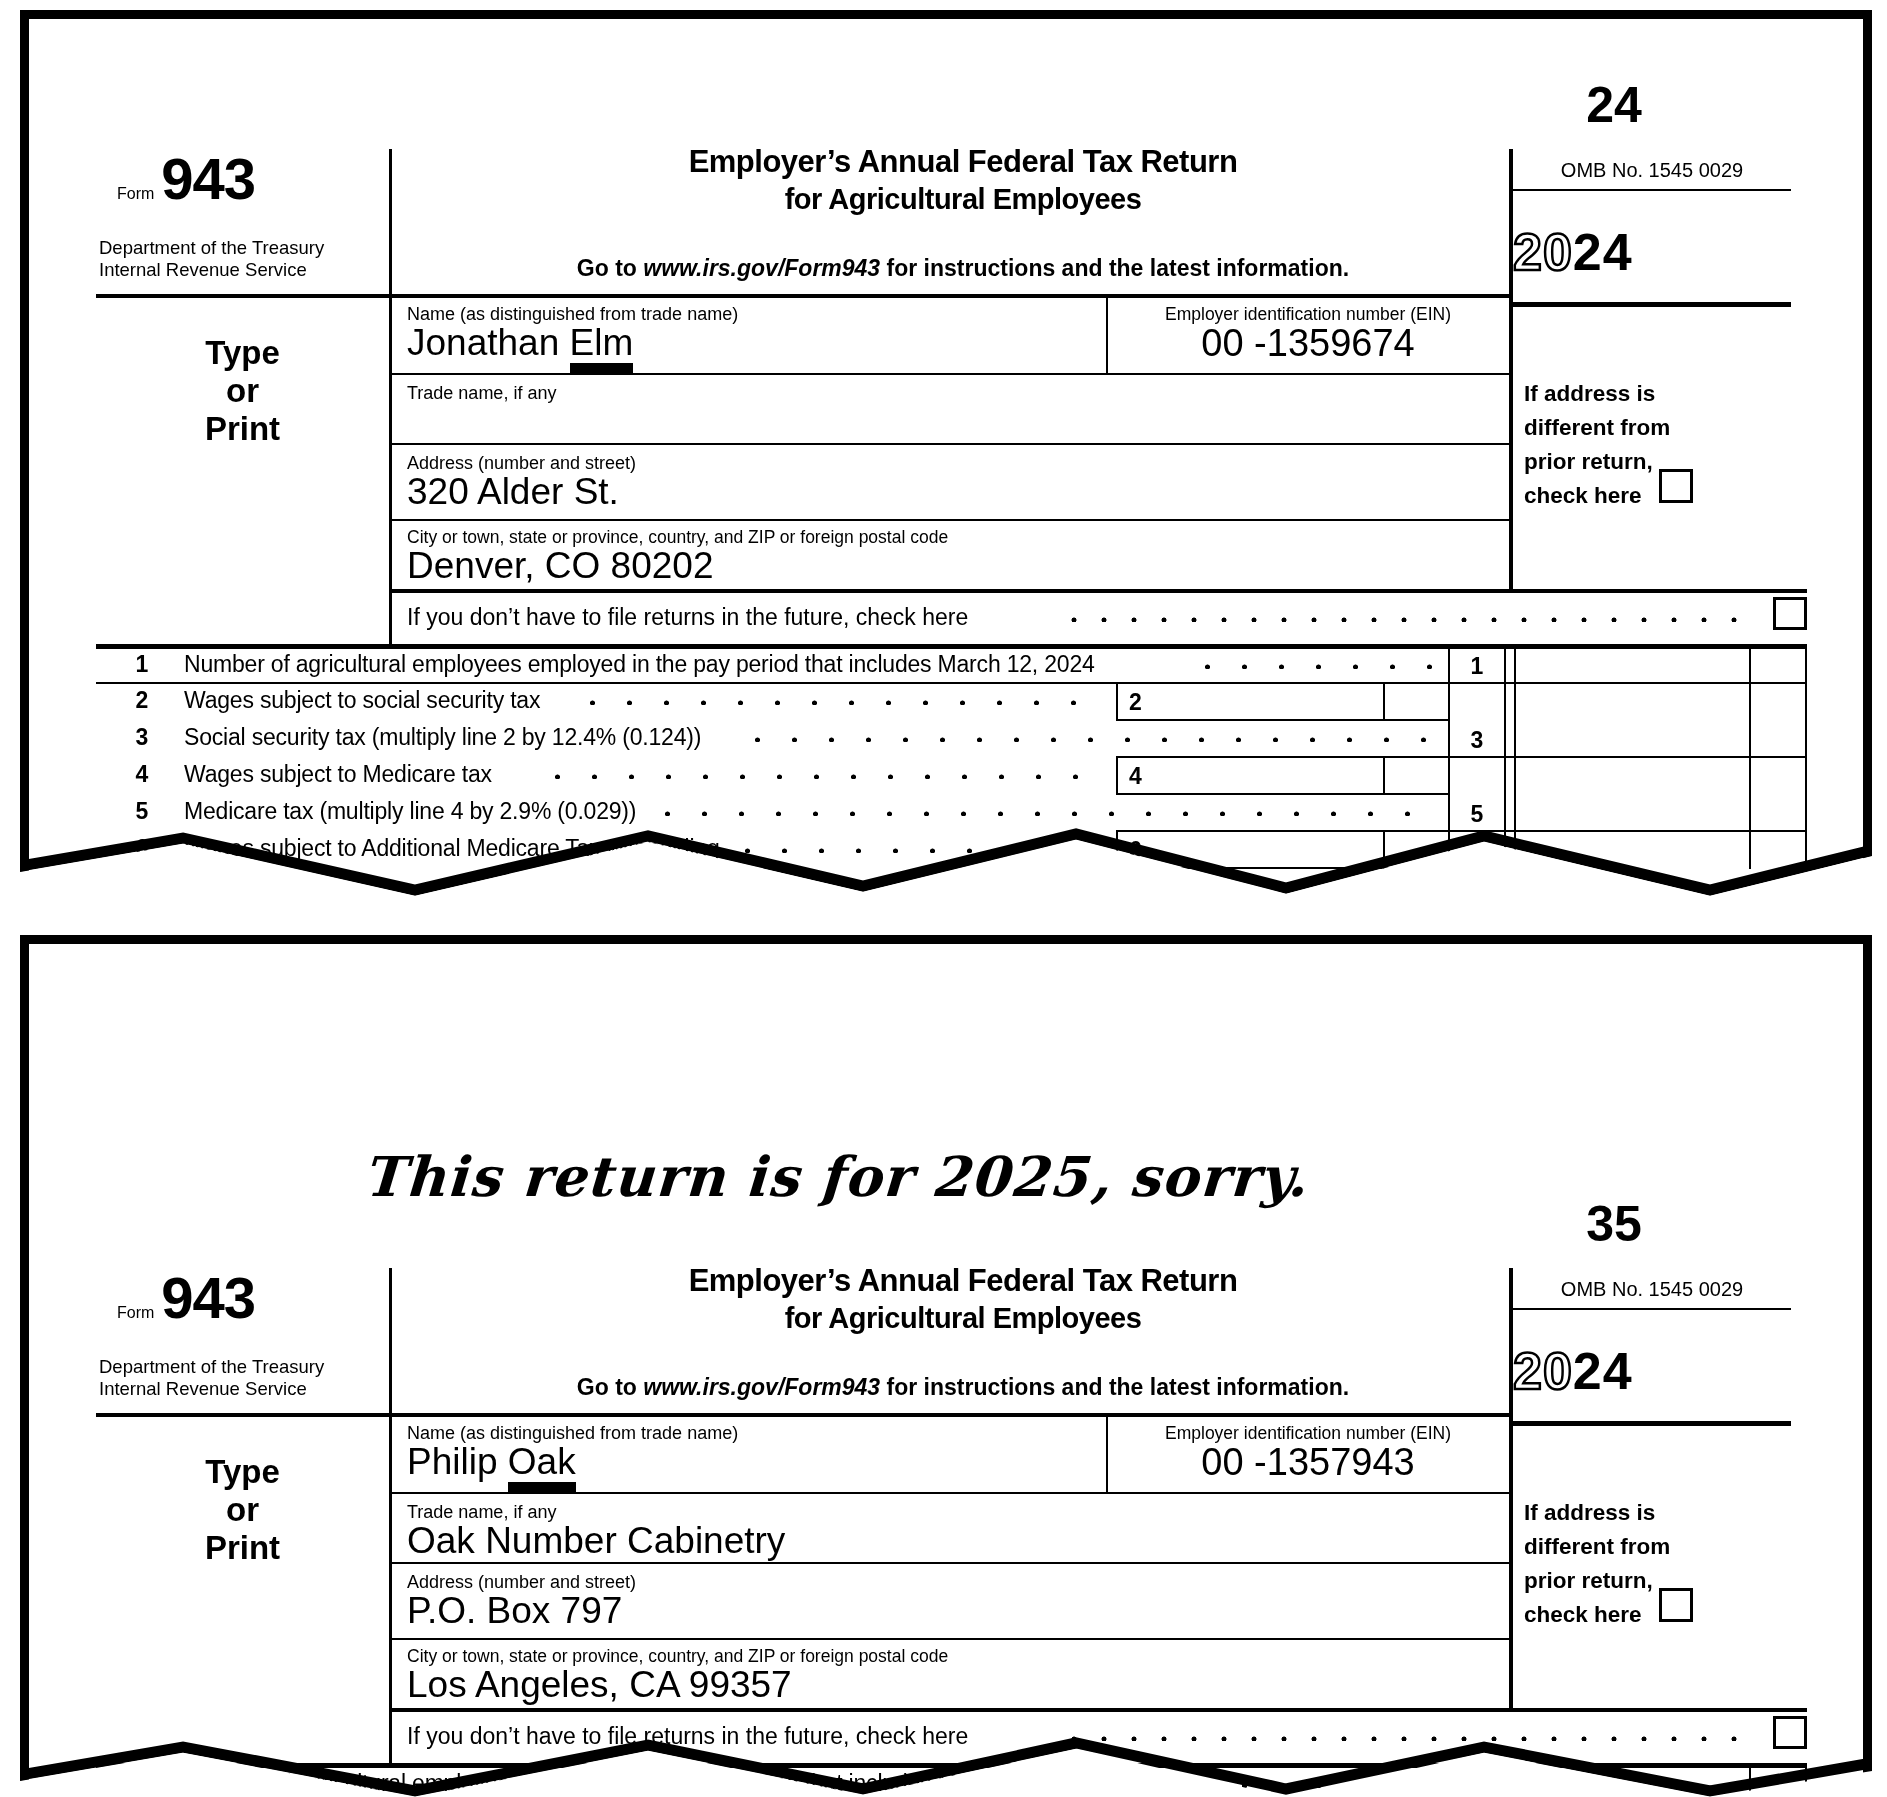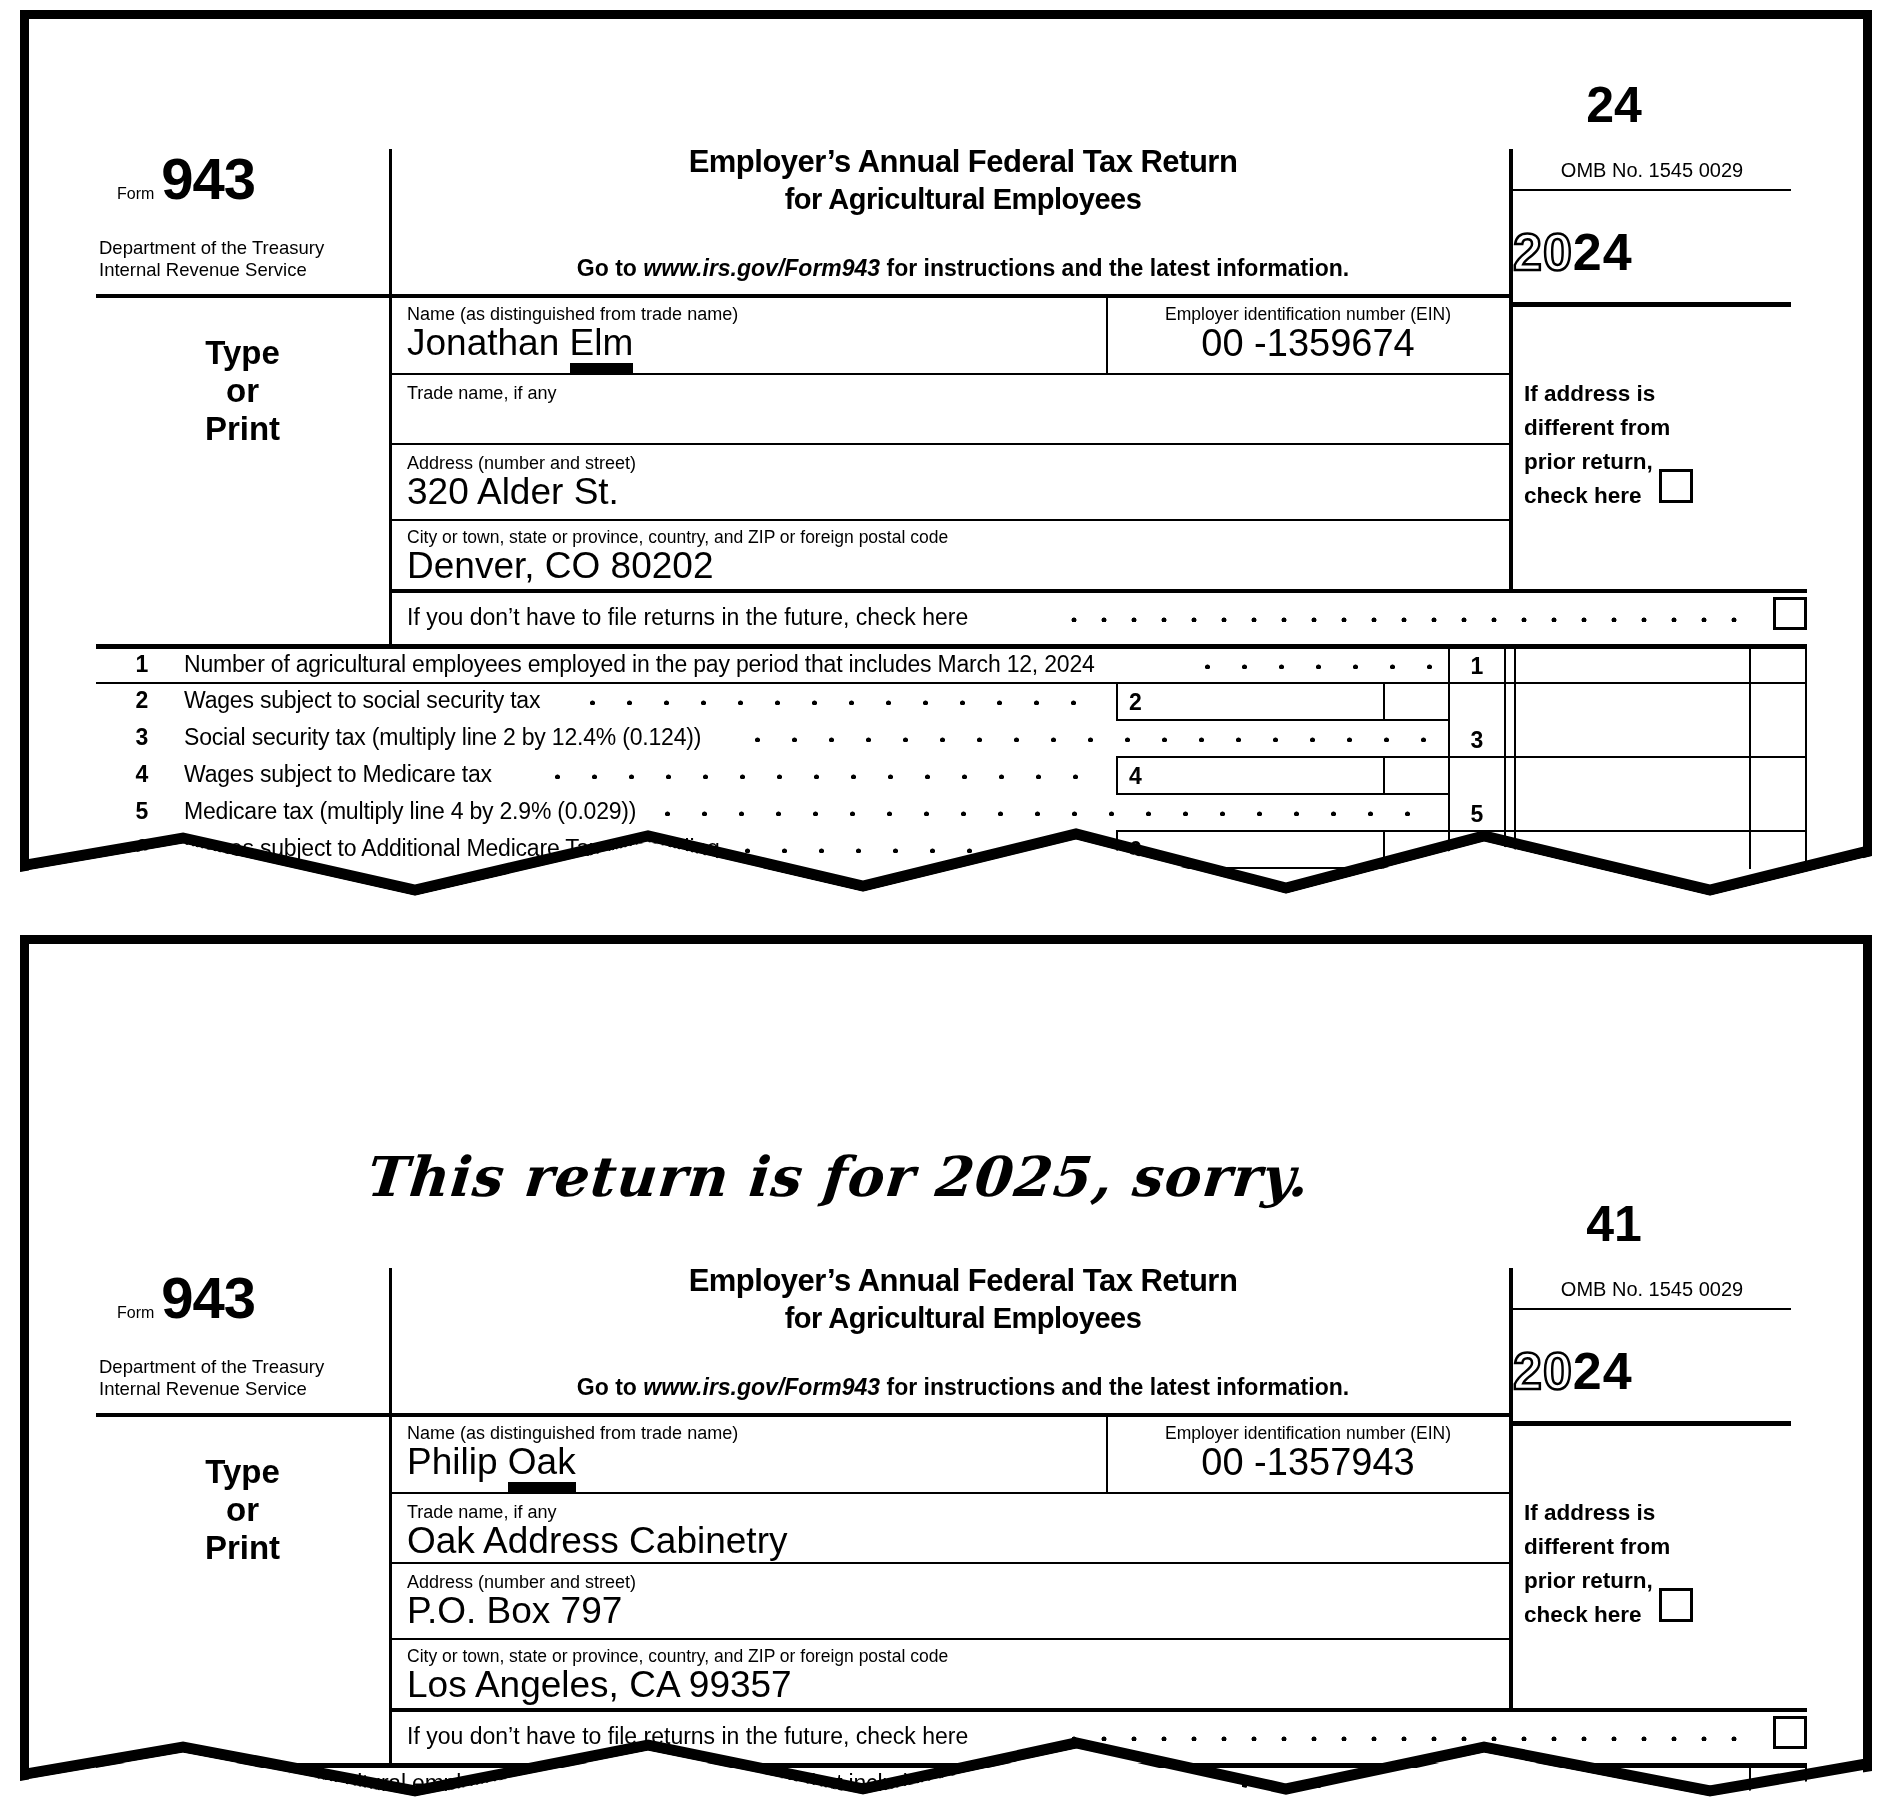--- a/index.html
+++ b/index.html
@@ -185,21 +185,21 @@
   <svg class="tear" width="1852" height="888" viewBox="0 0 1852 888">
     <polyline points="0,856 163,828 395,880 628,826 843,876 1056,824 1266,878 1464,826 1690,880 1852,840" fill="none" stroke="#000" stroke-width="11"></polyline>
   </svg>
 </div>
 
 <div class="form" id="f2">
   <div class="note">This return is for 2025, sorry.</div>
 
   <div class="fbody" style="top:194px;">
 
-    <div class="corner-year">41</div>
+    <div class="corner-year">35</div>
 
     <div class="form-id">
       <span class="fw">Form</span>
       <span class="fn">943</span>
     </div>
     <div class="dept">
       <div>Department of the Treasury</div>
       <div>Internal Revenue Service</div>
     </div>
     <div class="titleblk">
@@ -221,21 +221,21 @@
       <span>Print</span>
     </div>
     <div class="flabel" style="left:378px;top:285px;">Name (as distinguished from trade name)</div>
     <div class="fvalue" style="left:378px;top:303px;"><span>Philip </span><span class="uline">Oak</span></div>
     <i class="vl" style="left:1077px;top:275px;width:2px;height:81px;"></i>
     <div class="ein-label">Employer identification number (EIN)</div>
     <div class="ein-value">00 -1357943</div>
     <i class="hl" style="left:360px;top:354px;width:1120px;height:2px;"></i>
 
     <div class="flabel" style="left:378px;top:364px;">Trade name, if any</div>
-    <div class="fvalue" style="left:378px;top:382px;">Oak Address Cabinetry</div>
+    <div class="fvalue" style="left:378px;top:382px;">Oak Number Cabinetry</div>
     <i class="hl" style="left:360px;top:424px;width:1120px;height:2px;"></i>
 
     <div class="flabel" style="left:378px;top:434px;">Address (number and street)</div>
     <div class="fvalue" style="left:378px;top:452px;">P.O. Box 797</div>
     <i class="hl" style="left:360px;top:500px;width:1120px;height:2px;"></i>
 
     <div class="flabel" style="left:378px;top:508px;font-size:17.5px;">City or town, state or province, country, and ZIP or foreign postal code</div>
     <div class="fvalue" style="left:378px;top:526px;">Los Angeles, CA 99357</div>
     <i class="hl" style="left:360px;top:570px;width:1418px;height:4px;"></i>
 

